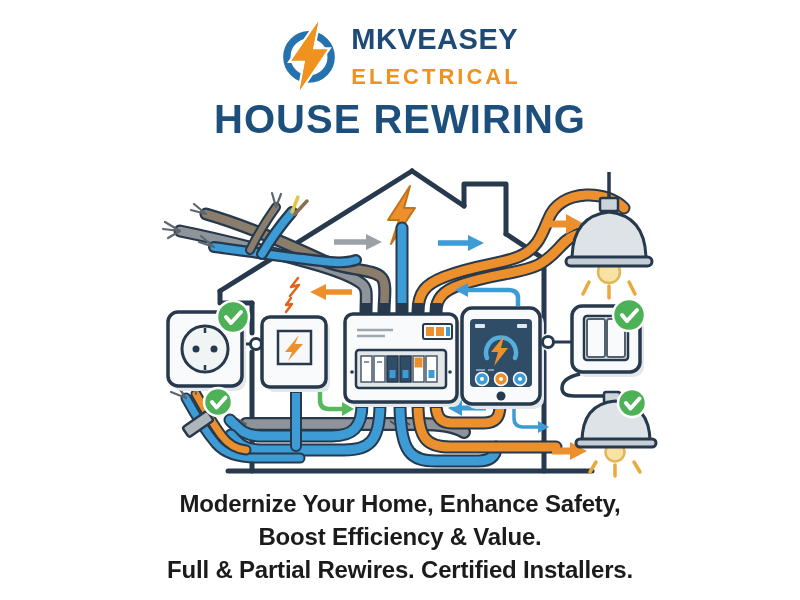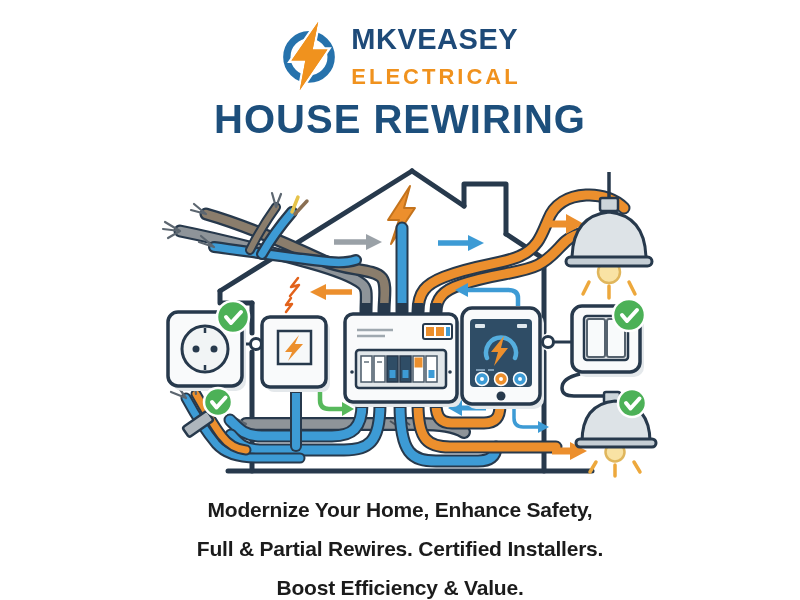--- a/index.html
+++ b/index.html
@@ -8,21 +8,21 @@
   
   .logo-row{position:absolute;top:20px;left:0;width:800px;display:flex;justify-content:center;align-items:center;gap:12px;}
   .logo-text{display:flex;flex-direction:column;line-height:1;}
   .logo-name{font-size:29px;font-weight:800;letter-spacing:.5px;color:var(--brand-navy);}
   .logo-sub{font-size:22px;font-weight:800;letter-spacing:3px;color:var(--brand-orange);margin-top:12px;}
   
   .headline{position:absolute;top:97px;left:0;width:800px;margin:0;text-align:center;
             font-size:40px;font-weight:800;letter-spacing:1px;color:var(--heading-blue);}
   
   .tagline{position:absolute;top:487px;left:0;width:800px;text-align:center;color:var(--text-black);}
-  .tagline p{margin:6px;font-size:21px;line-height:33px;font-weight:700;letter-spacing:-0.2px;}
+  .tagline p{margin:0;font-size:24px;line-height:33px;font-weight:700;letter-spacing:-0.2px;}
   
   .art{position:absolute;left:0;top:0;}
   .hline{stroke:var(--outline-navy);stroke-width:5;fill:none;stroke-linejoin:round;stroke-linecap:round;}
   .wout{stroke:var(--outline-navy);fill:none;stroke-linecap:round;stroke-linejoin:round;}
   .wblue{stroke:var(--wire-blue);fill:none;stroke-linecap:round;stroke-linejoin:round;}
   .worange{stroke:var(--wire-orange);fill:none;stroke-linecap:round;stroke-linejoin:round;}
   .wgray{stroke:var(--wire-gray);fill:none;stroke-linecap:round;stroke-linejoin:round;}
   .wtaupe{stroke:#8a7d6c;fill:none;stroke-linecap:round;stroke-linejoin:round;}
   .fray{stroke:#5c6670;stroke-width:2.2;fill:none;stroke-linecap:round;}
   .boxmain{fill:#f9fafb;stroke:var(--outline-navy);stroke-width:3.5;}
@@ -295,17 +295,17 @@
     <div class="logo-text">
       <span class="logo-name">MKVEASEY</span>
       <span class="logo-sub">ELECTRICAL</span>
     </div>
   </div>
 
   <h1 class="headline">HOUSE REWIRING</h1>
 
   <div class="tagline">
     <p>Modernize Your Home, Enhance Safety,</p>
+    <p>Boost Efficiency &amp; Value.</p>
     <p>Full &amp; Partial Rewires. Certified Installers.</p>
-    <p>Boost Efficiency &amp; Value.</p>
   </div>
 
 </div>
 
 </body></html>

